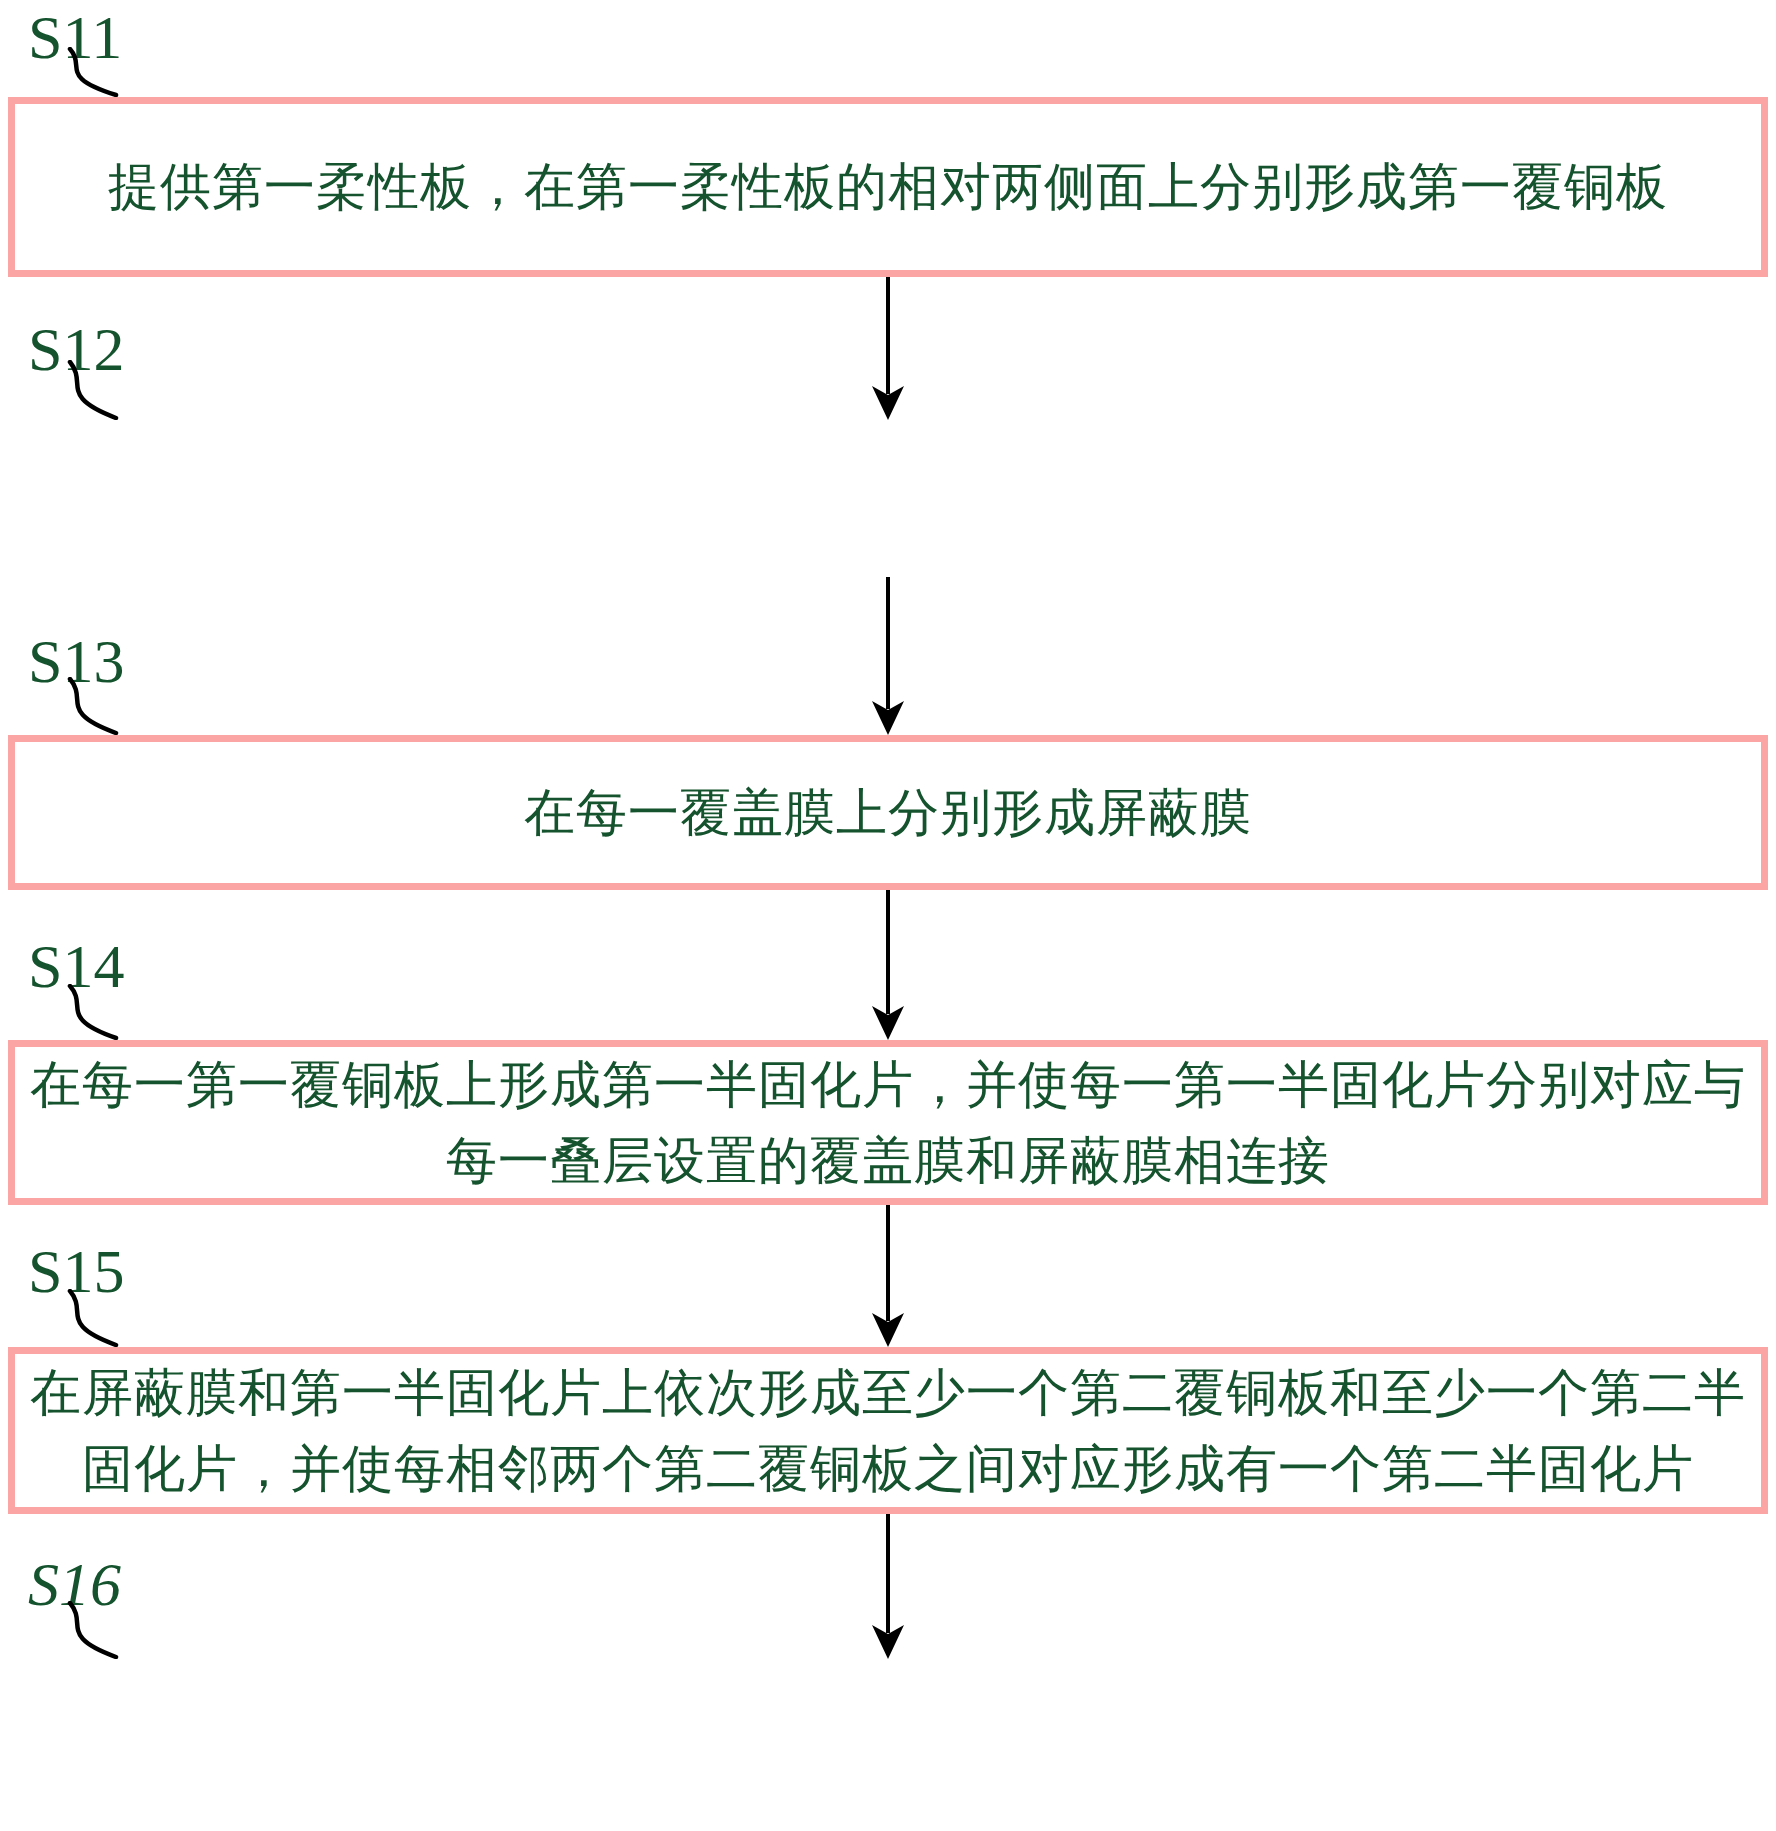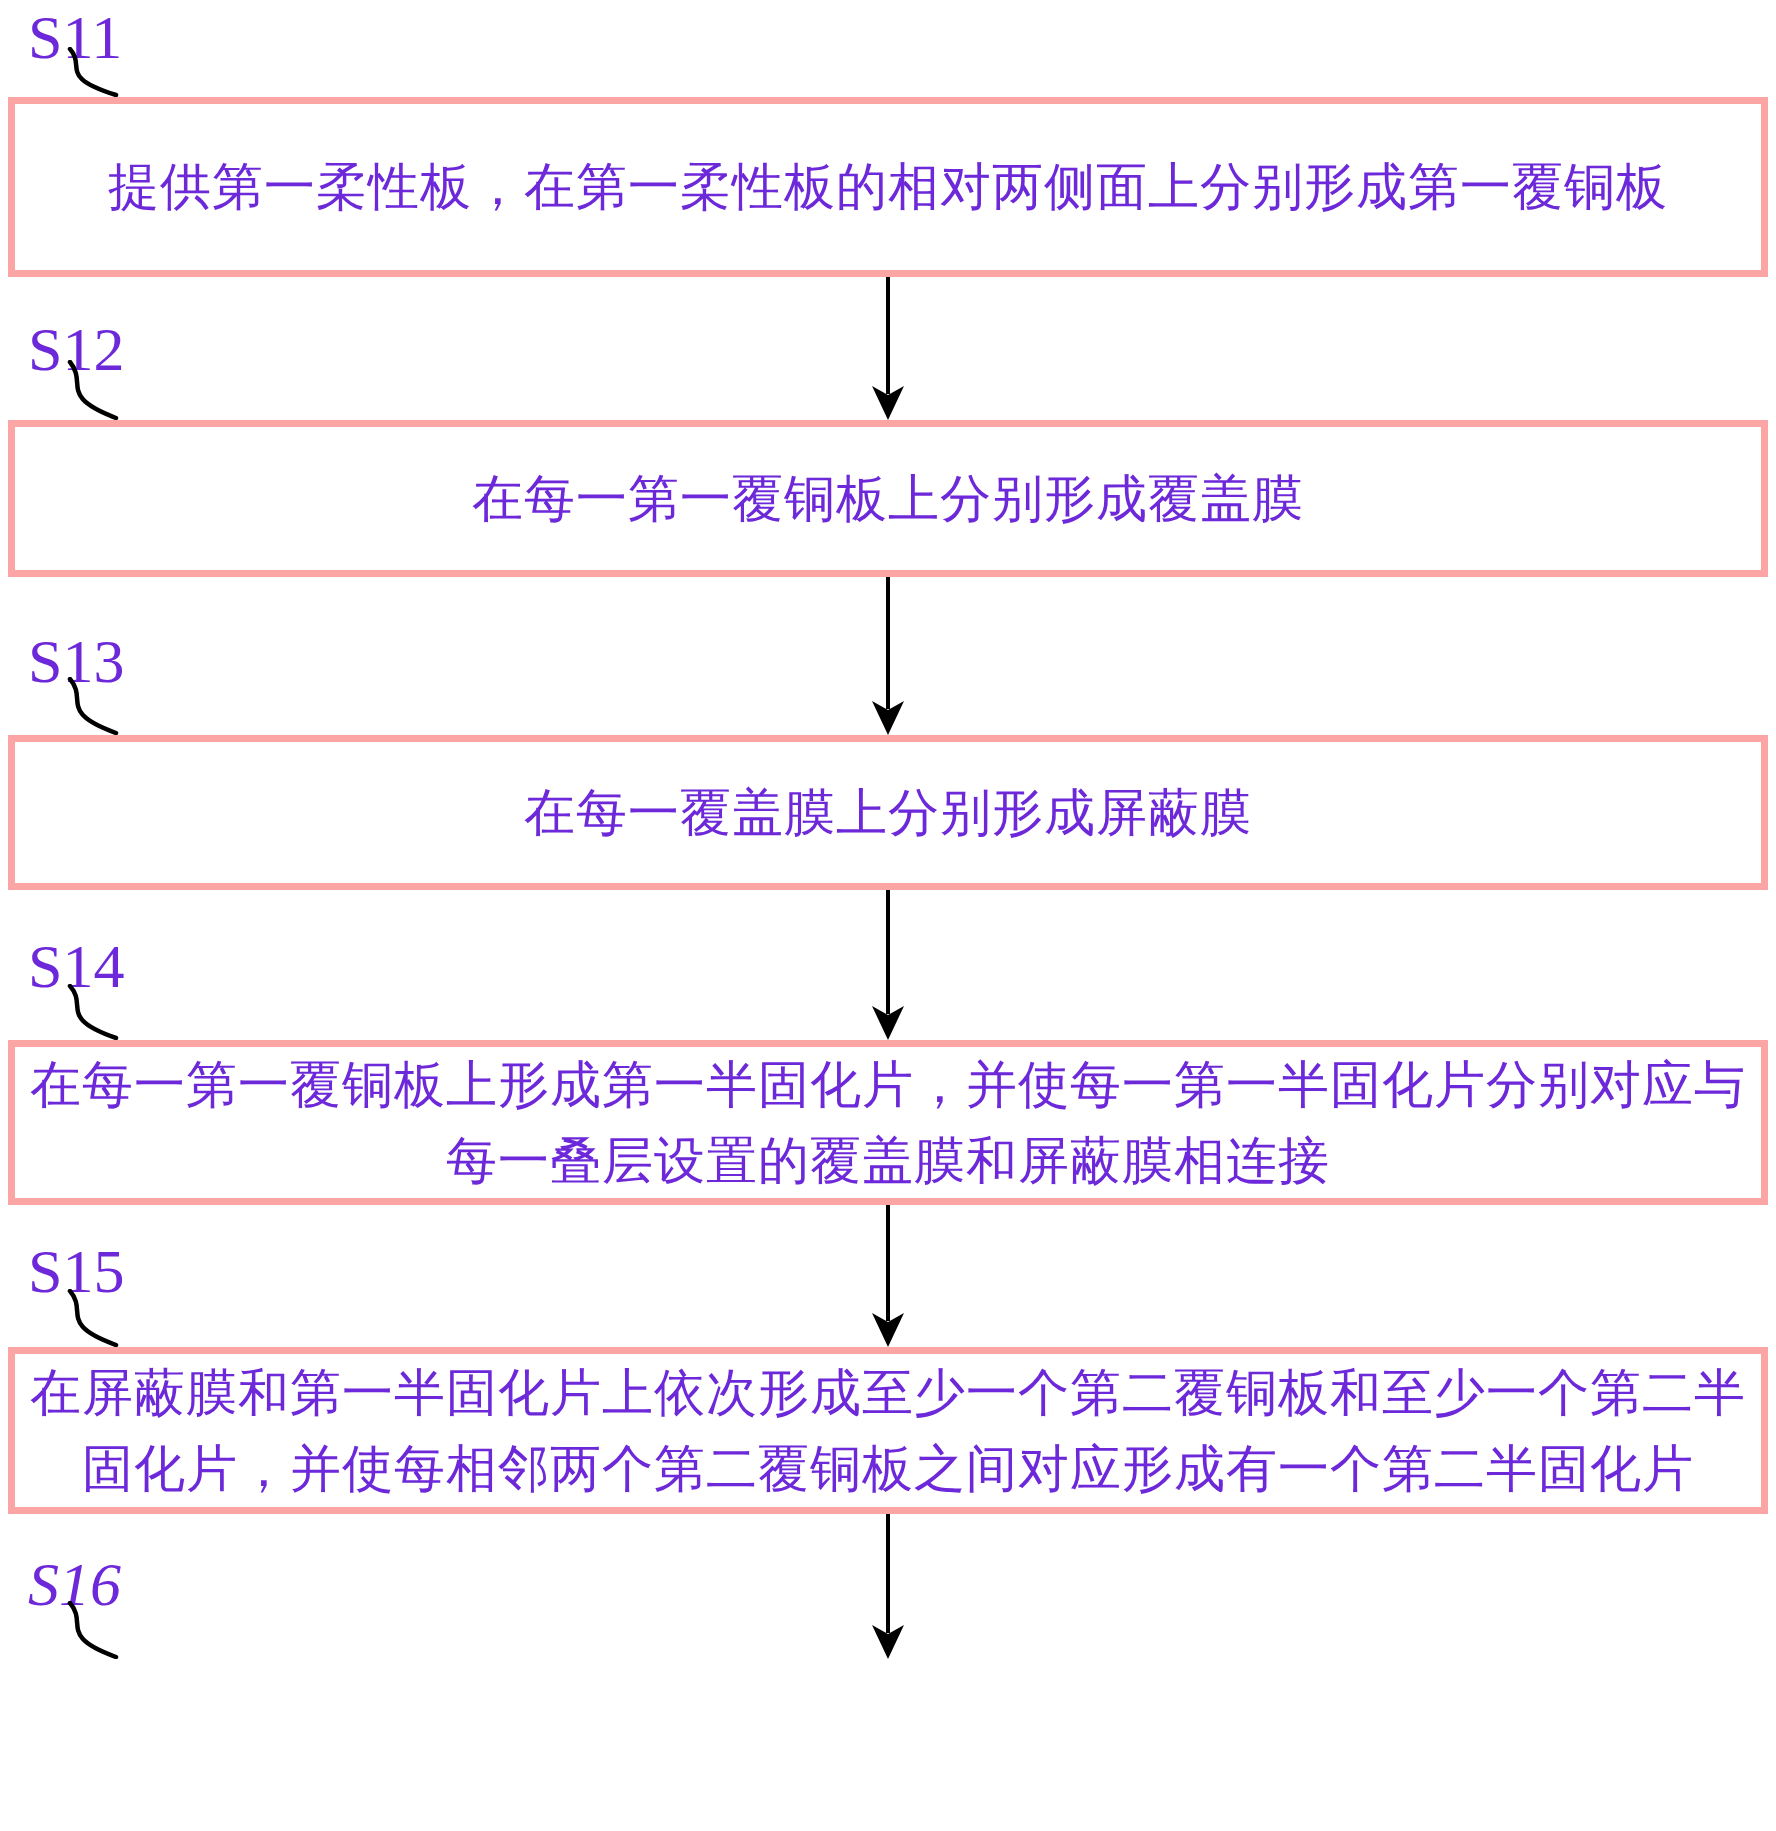--- a/index.html
+++ b/index.html
@@ -2,21 +2,21 @@
 <html><head>
 <meta charset="utf-8">
 <style>
   html, body { margin: 0; padding: 0; background: #ffffff; }
   .canvas {
     position: relative;
     width: 1776px;
     height: 1831px;
     background: #ffffff;
     font-family: "Liberation Serif", "DejaVu Serif", serif;
-    color: #6d28d9;
+    color: #14532d;
     overflow: hidden;
   }
   .step-box {
     position: absolute;
     left: 8px;
     width: 1760px;
     box-sizing: border-box;
     border: 7px solid #fca5a5;
     background: #fff;
     display: flex;
@@ -81,23 +81,20 @@
           <polygon points="0,0 16,9 32,0 16,34" fill="#000"></polygon>
         </svg>
     </div>
   </div>
 
   <div class="step-label" style="top:318px;">S12</div>
   <div class="leader" style="left:58px; top:360px;">
     <svg width="72" height="60" viewBox="0 0 72 60">
         <path d="M 12 2 C 30 24, 0 36, 58 58" fill="none" stroke="#000" stroke-width="4.5" stroke-linecap="round"></path>
       </svg>
-  </div>
-  <div class="step-box" style="top:420px; height:157px;">
-    <div class="line">在每一第一覆铜板上分别形成覆盖膜</div>
   </div>
 
   <div class="arrow" style="left:872px; top:577px; height:158px;">
     <div class="stem"></div>
     <div class="head">
       <svg width="32" height="34" viewBox="0 0 32 34">
           <polygon points="0,0 16,9 32,0 16,34" fill="#000"></polygon>
         </svg>
     </div>
   </div>

